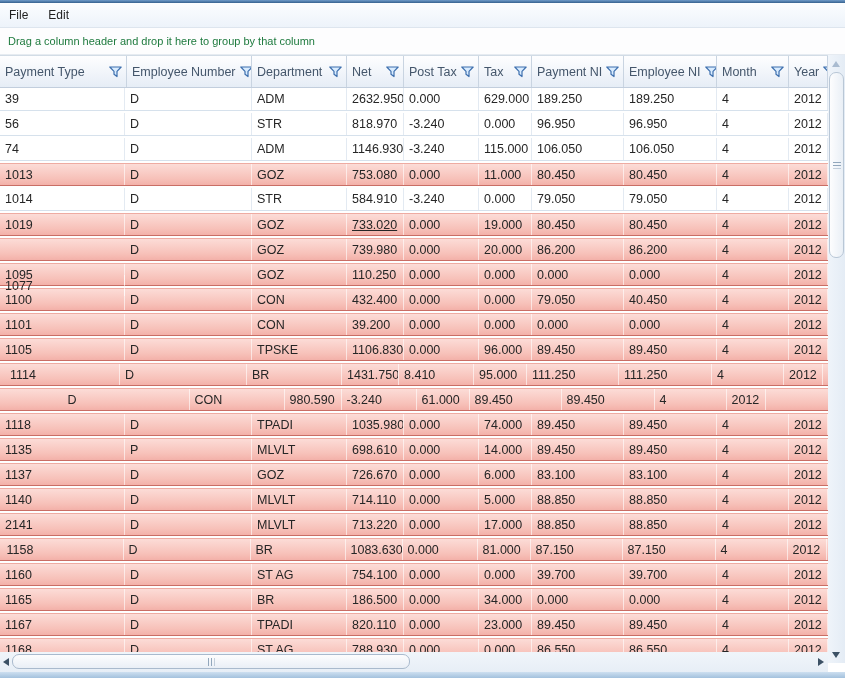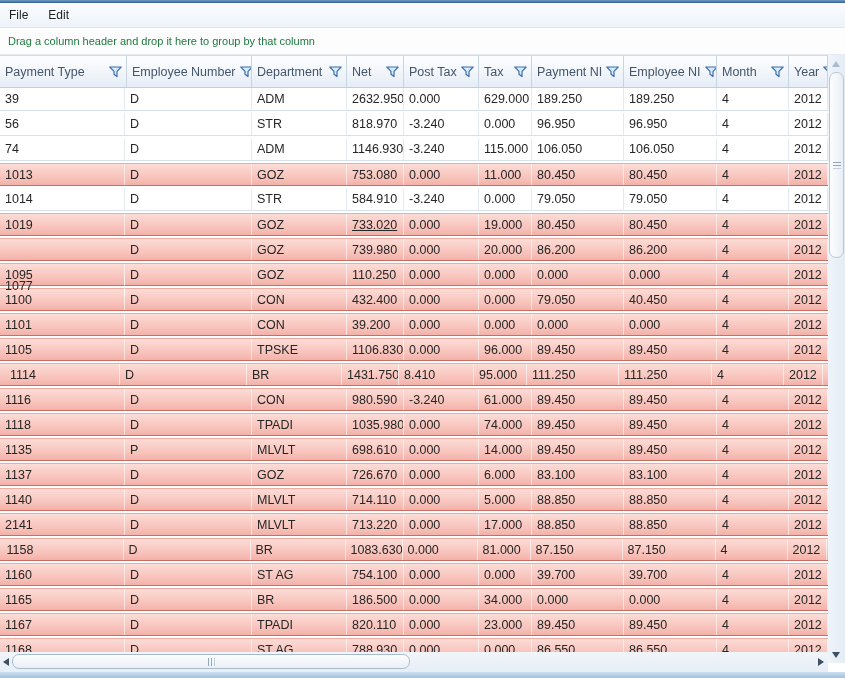--- a/index.html
+++ b/index.html
@@ -362,21 +362,20 @@
         <div class="cell" style="width: 95px;">BR</div>
         <div class="cell" style="width: 57px;">1431.750</div>
         <div class="cell" style="width: 75px;">8.410</div>
         <div class="cell" style="width: 53px;">95.000</div>
         <div class="cell" style="width: 92px;">111.250</div>
         <div class="cell" style="width: 93px;">111.250</div>
         <div class="cell" style="width: 72px;">4</div>
         <div class="cell" style="width: 39px;">2012</div>
       </div>
       <div class="row pink">
-        <div class="cell" style="width: 125px;">1116</div>
         <div class="cell" style="width: 127px;">D</div>
         <div class="cell" style="width: 95px;">CON</div>
         <div class="cell" style="width: 57px;">980.590</div>
         <div class="cell" style="width: 75px;">-3.240</div>
         <div class="cell" style="width: 53px;">61.000</div>
         <div class="cell" style="width: 92px;">89.450</div>
         <div class="cell" style="width: 93px;">89.450</div>
         <div class="cell" style="width: 72px;">4</div>
         <div class="cell" style="width: 39px;">2012</div>
       </div>

